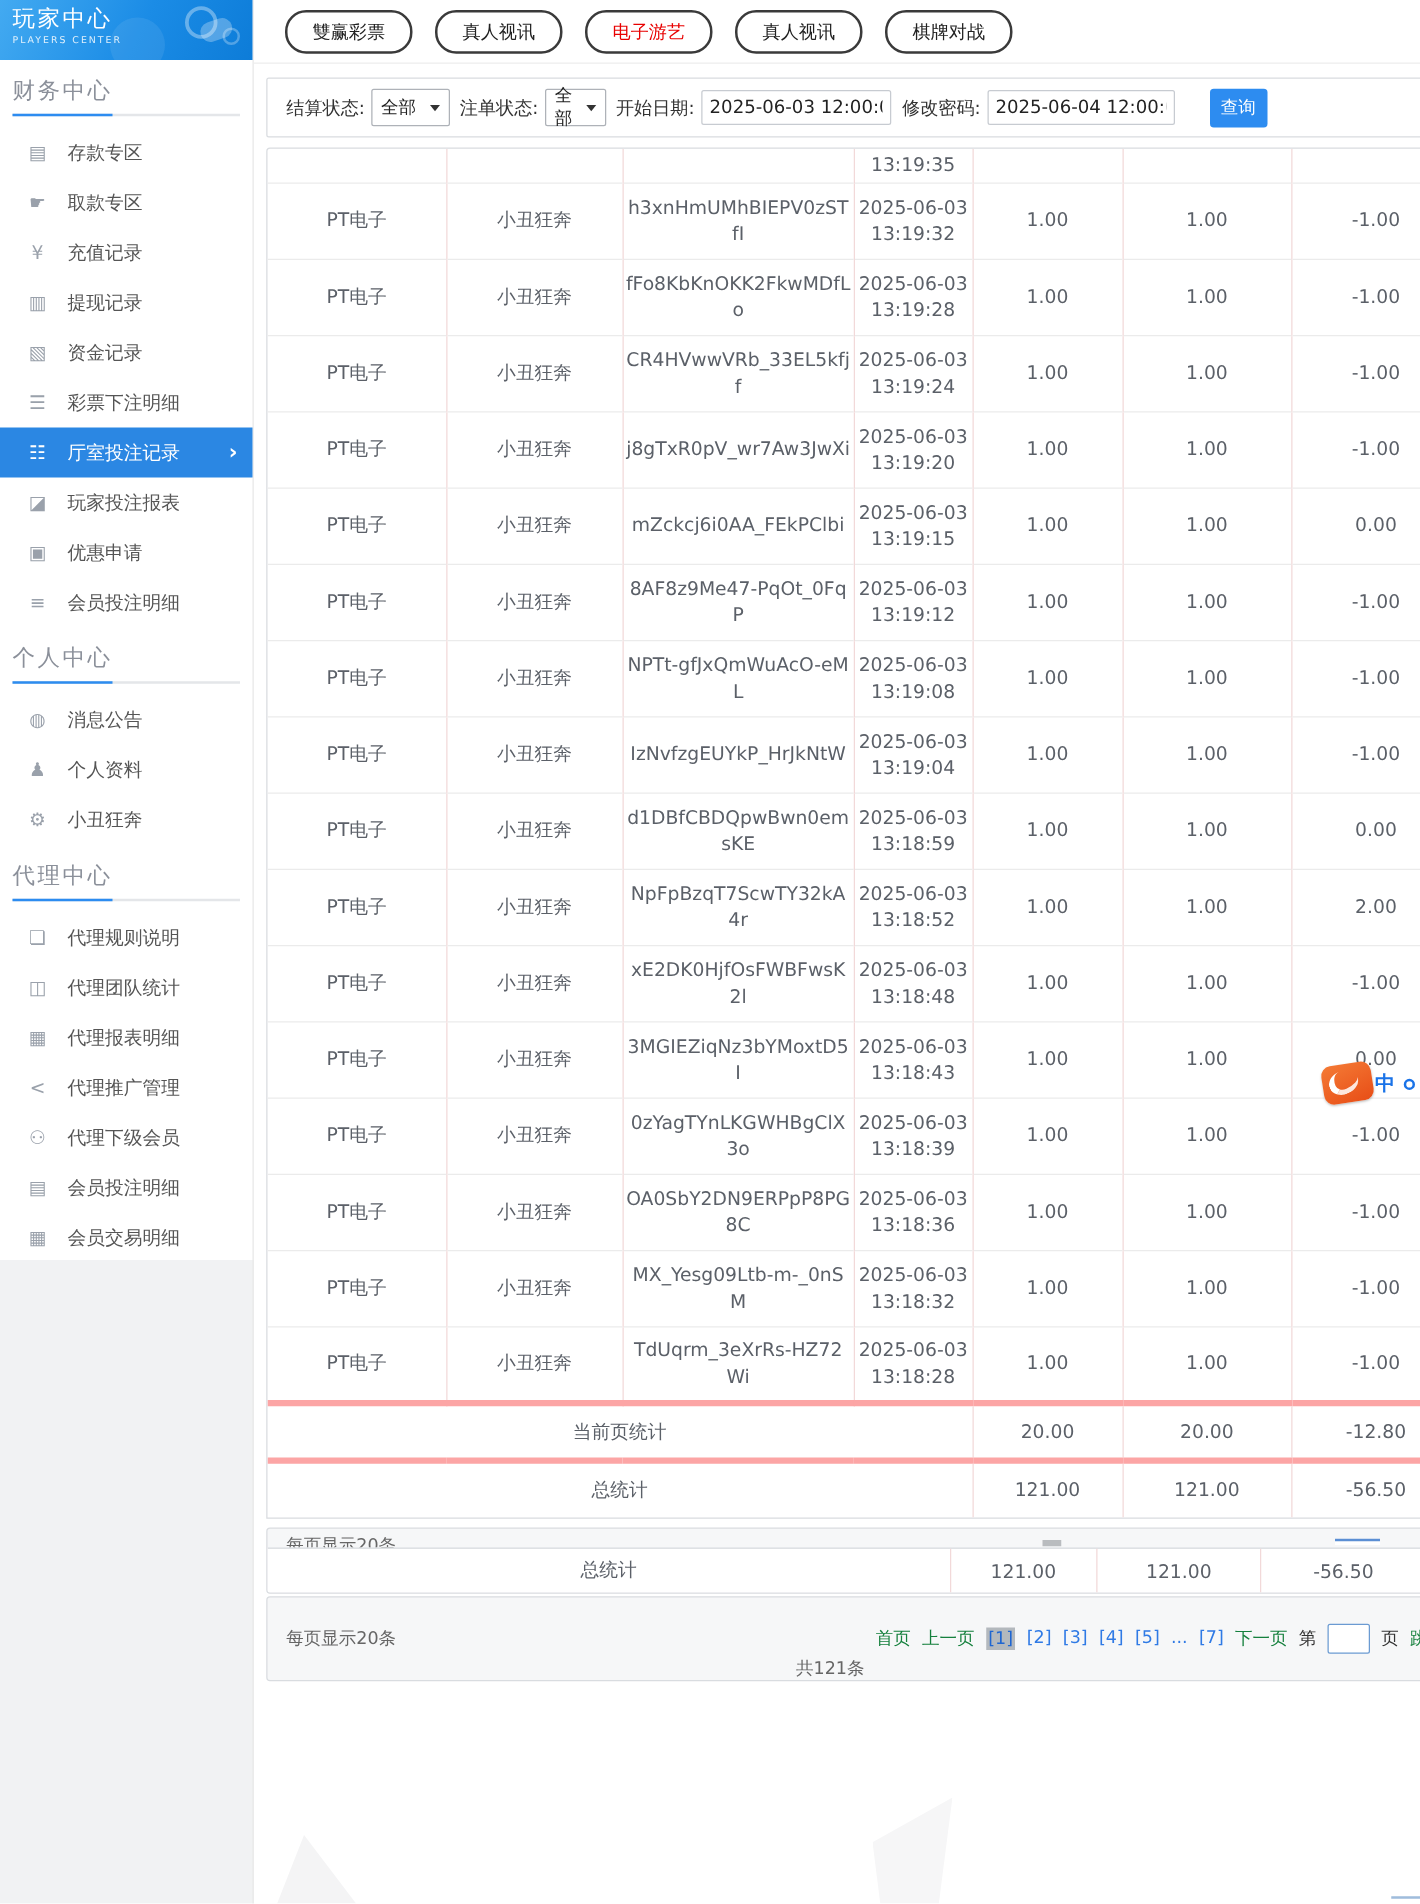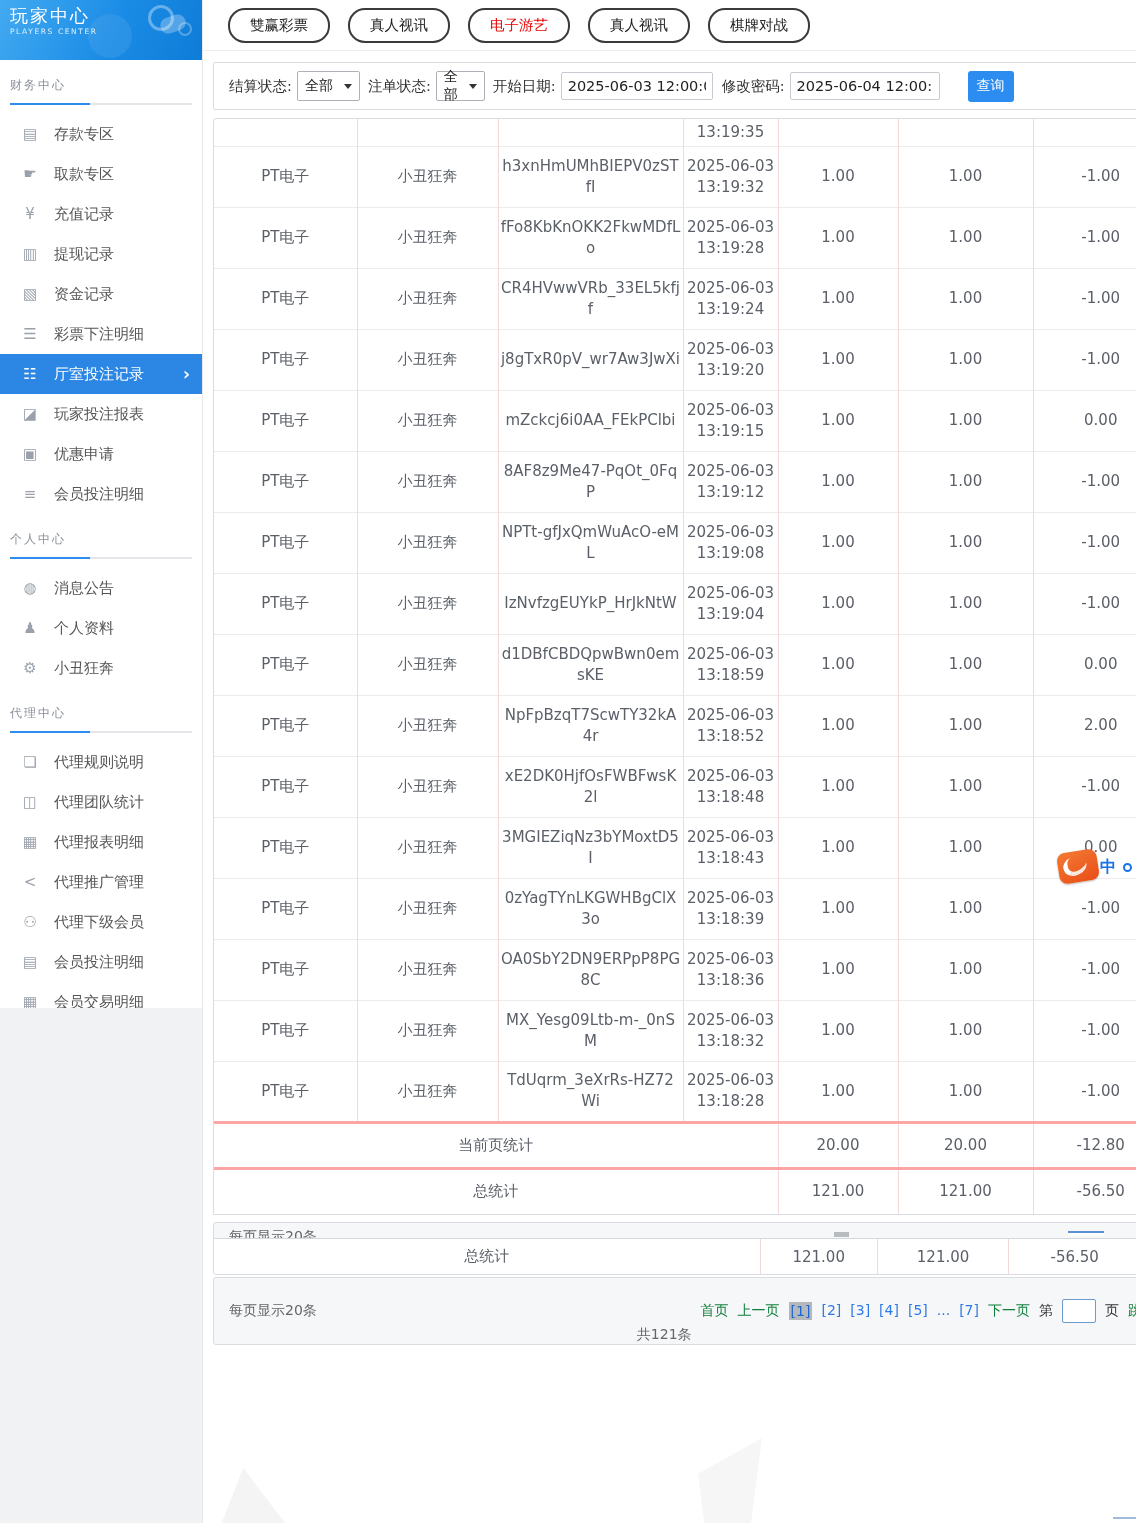--- a/index.html
+++ b/index.html
@@ -4,32 +4,32 @@
 <style>
   html,body{margin:0;padding:0;background:#fff;}
   #app{position:relative;width:1136px;height:1523px;background:#fff;overflow:hidden;
        font-family:"DejaVu Sans","Liberation Sans",sans-serif;}
 
   
   .sidebar{position:absolute;left:0;top:0;width:203px;height:1008px;background:#fff;
            border-right:1px solid #e8e8e8;box-sizing:border-box;}
   .sidebar-ext{position:absolute;left:0;top:1008px;width:203px;height:515px;background:#f1f2f3;
            border-right:1px solid #e8e8e8;box-sizing:border-box;}
-  .logo{position:relative;height:60px;background:linear-gradient(115deg,#43aaf1 0%,#1b8ce6 55%,#0d7cd8 100%);
+  .logo{position:relative;height:48px;background:linear-gradient(115deg,#43aaf1 0%,#1b8ce6 55%,#0d7cd8 100%);
         padding:5px 0 0 10px;box-sizing:border-box;overflow:hidden;}
   .logo-title{font-size:18px;color:#fff;letter-spacing:2px;line-height:22px;}
   .logo-sub{font-size:7.5px;color:rgba(255,255,255,.85);letter-spacing:1.6px;}
   .deco-ring{position:absolute;border:3px solid rgba(255,255,255,.35);border-radius:50%;}
   .deco-ring.r1{width:20px;height:20px;left:148px;top:5px;}
   .deco-ring.r2{width:10px;height:10px;left:178px;top:22px;border-width:2px;opacity:.8;}
   .deco-pad{position:absolute;left:160px;top:16px;width:26px;height:16px;border-radius:8px;
             background:rgba(255,255,255,.28);transform:rotate(-18deg);}
   .deco-big{position:absolute;left:88px;top:14px;width:44px;height:44px;border-radius:50%;
             background:rgba(255,255,255,.08);}
-  .section-head{margin:13px 10px 0 10px;font-size:12px;color:#8b909a;letter-spacing:2px;line-height:24px;}
+  .section-head{margin:13px 10px 0 10px;font-size:18px;color:#8b909a;letter-spacing:2px;line-height:24px;}
   .section-divider{margin:6px 10px 0 10px;height:2px;background:#e4e6e9;position:relative;}
   .section-divider::before{content:"";position:absolute;left:0;top:0;width:80px;height:2px;background:#2d8cf0;}
   .menu-group{margin-top:9px;}
   .menu-item{height:40px;display:flex;align-items:center;padding-left:21px;gap:15px;
              color:#555;font-size:15px;cursor:pointer;}
   .mi-icon{width:18px;text-align:center;color:#9aa1ab;font-size:15px;flex-shrink:0;}
   .mi-label{white-space:nowrap;}
   .menu-item.active{background:#2b87e3;color:#fff;}
   .menu-item.active .mi-icon{color:#fff;}
   .mi-chevron{margin-left:auto;margin-right:12px;font-size:17px;font-weight:bold;color:#fff;}
@@ -60,21 +60,21 @@
   .table-panel{position:absolute;left:213px;top:118px;width:928px;height:1097px;background:#fff;
     border:1px solid #d9dce0;border-radius:3px 3px 0 0;box-sizing:border-box;overflow:hidden;}
   table.bet{border-collapse:collapse;table-layout:fixed;width:954px;}
   table.bet td{text-align:center;font-size:15px;color:#5b6068;line-height:21px;word-break:break-all;
     padding:0 2px;box-sizing:border-box;}
   table.bet td+td{border-left:1px solid #f2d9d9;}
   tr.data td{border-top:1px solid #ebebeb;}
   tr.partial{height:27px;}
   tr.data{height:61px;}
   tr.total{height:46px;}
-  tr.total td{border-top:3px solid #fca5a5;margin-top:32px;}
+  tr.total td{border-top:5px solid #fca5a5;margin-top:32px;}
   tr.total td.t-label{border-left:none;}
 
   
   .sticky-panel{position:absolute;left:213px;top:1222px;width:928px;height:53px;background:#f6f7f8;
     border:1px solid #d9dce0;border-radius:3px;box-sizing:border-box;overflow:hidden;}
   .sticky-clip{position:absolute;left:15px;top:5px;height:11px;overflow:hidden;font-size:14px;color:#666;}
   .peek-gray{position:absolute;left:620px;top:9px;width:15px;height:5px;background:#b9bcbf;}
   .peek-blue{position:absolute;left:854px;top:8px;width:36px;height:5px;background:#fff;border-top:2px solid #5b8fd4;box-sizing:border-box;}
   .sticky-row{position:absolute;left:0;right:0;top:15px;bottom:0;background:#fff;border-top:1px solid #d4d7db;
     display:flex;align-items:stretch;font-size:15px;color:#5b6068;}

